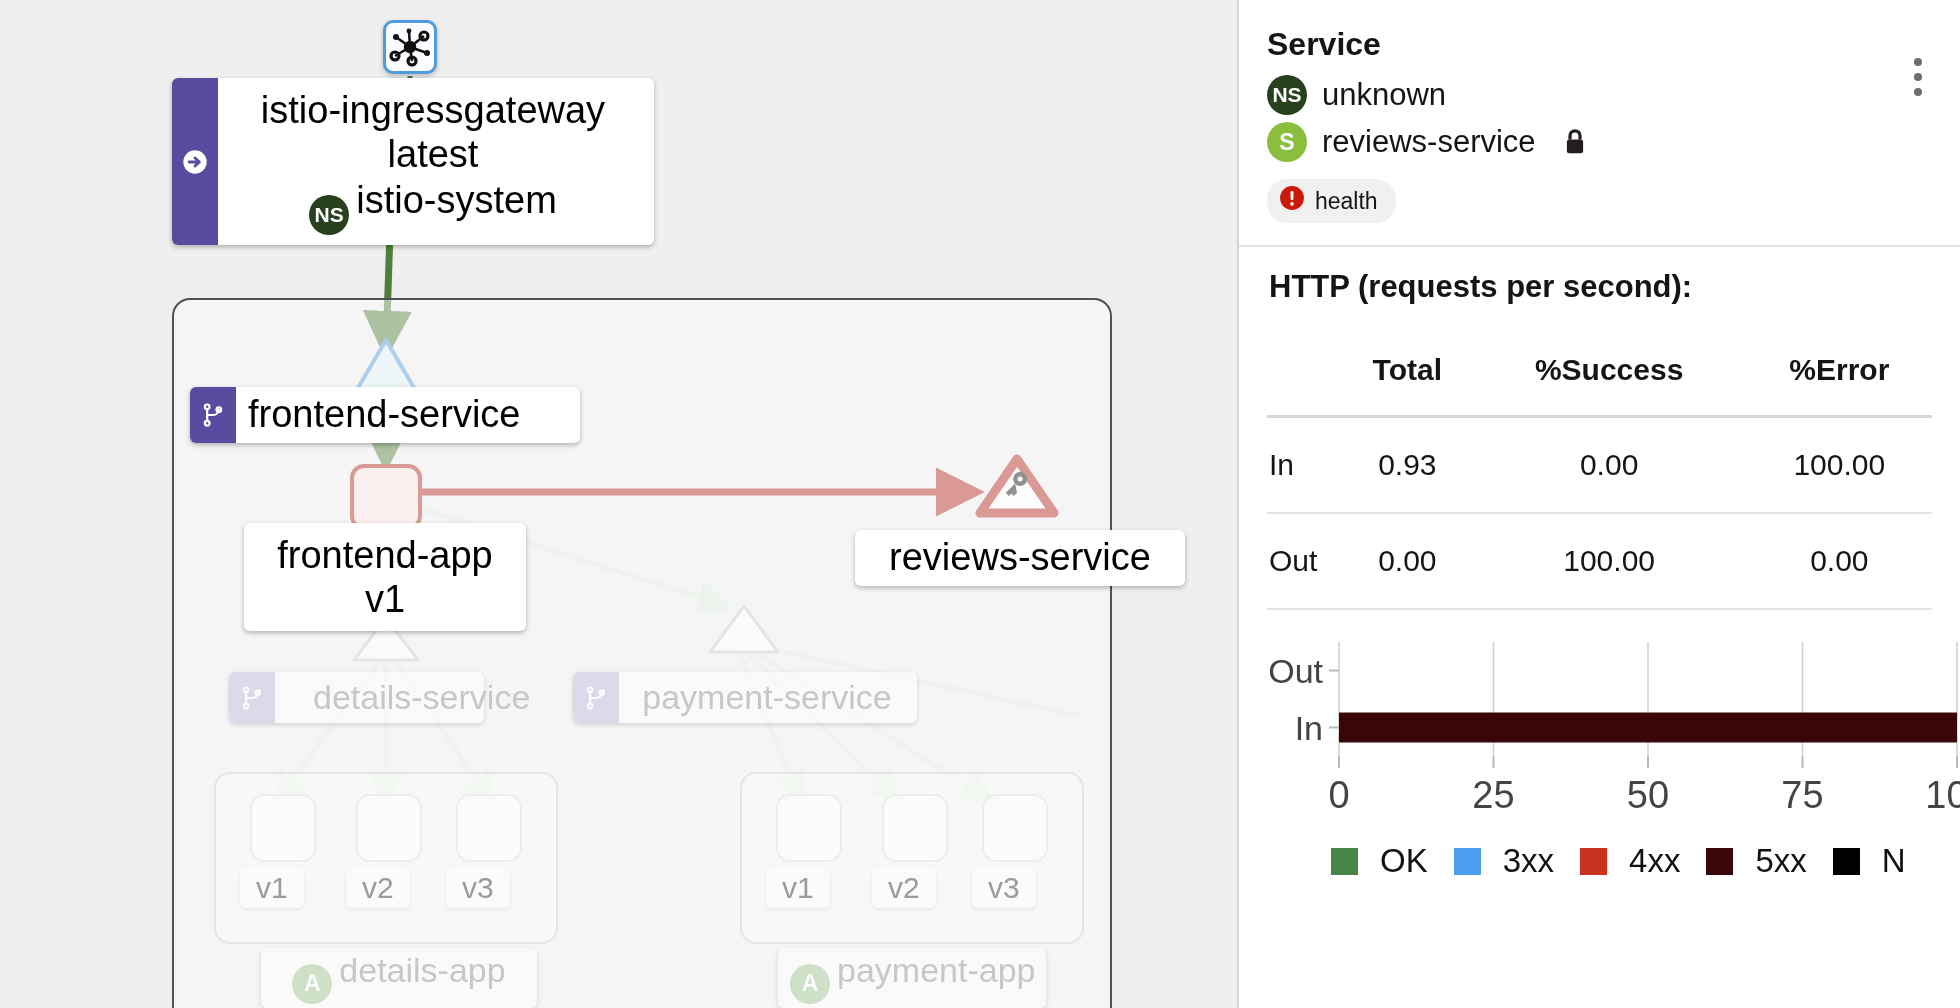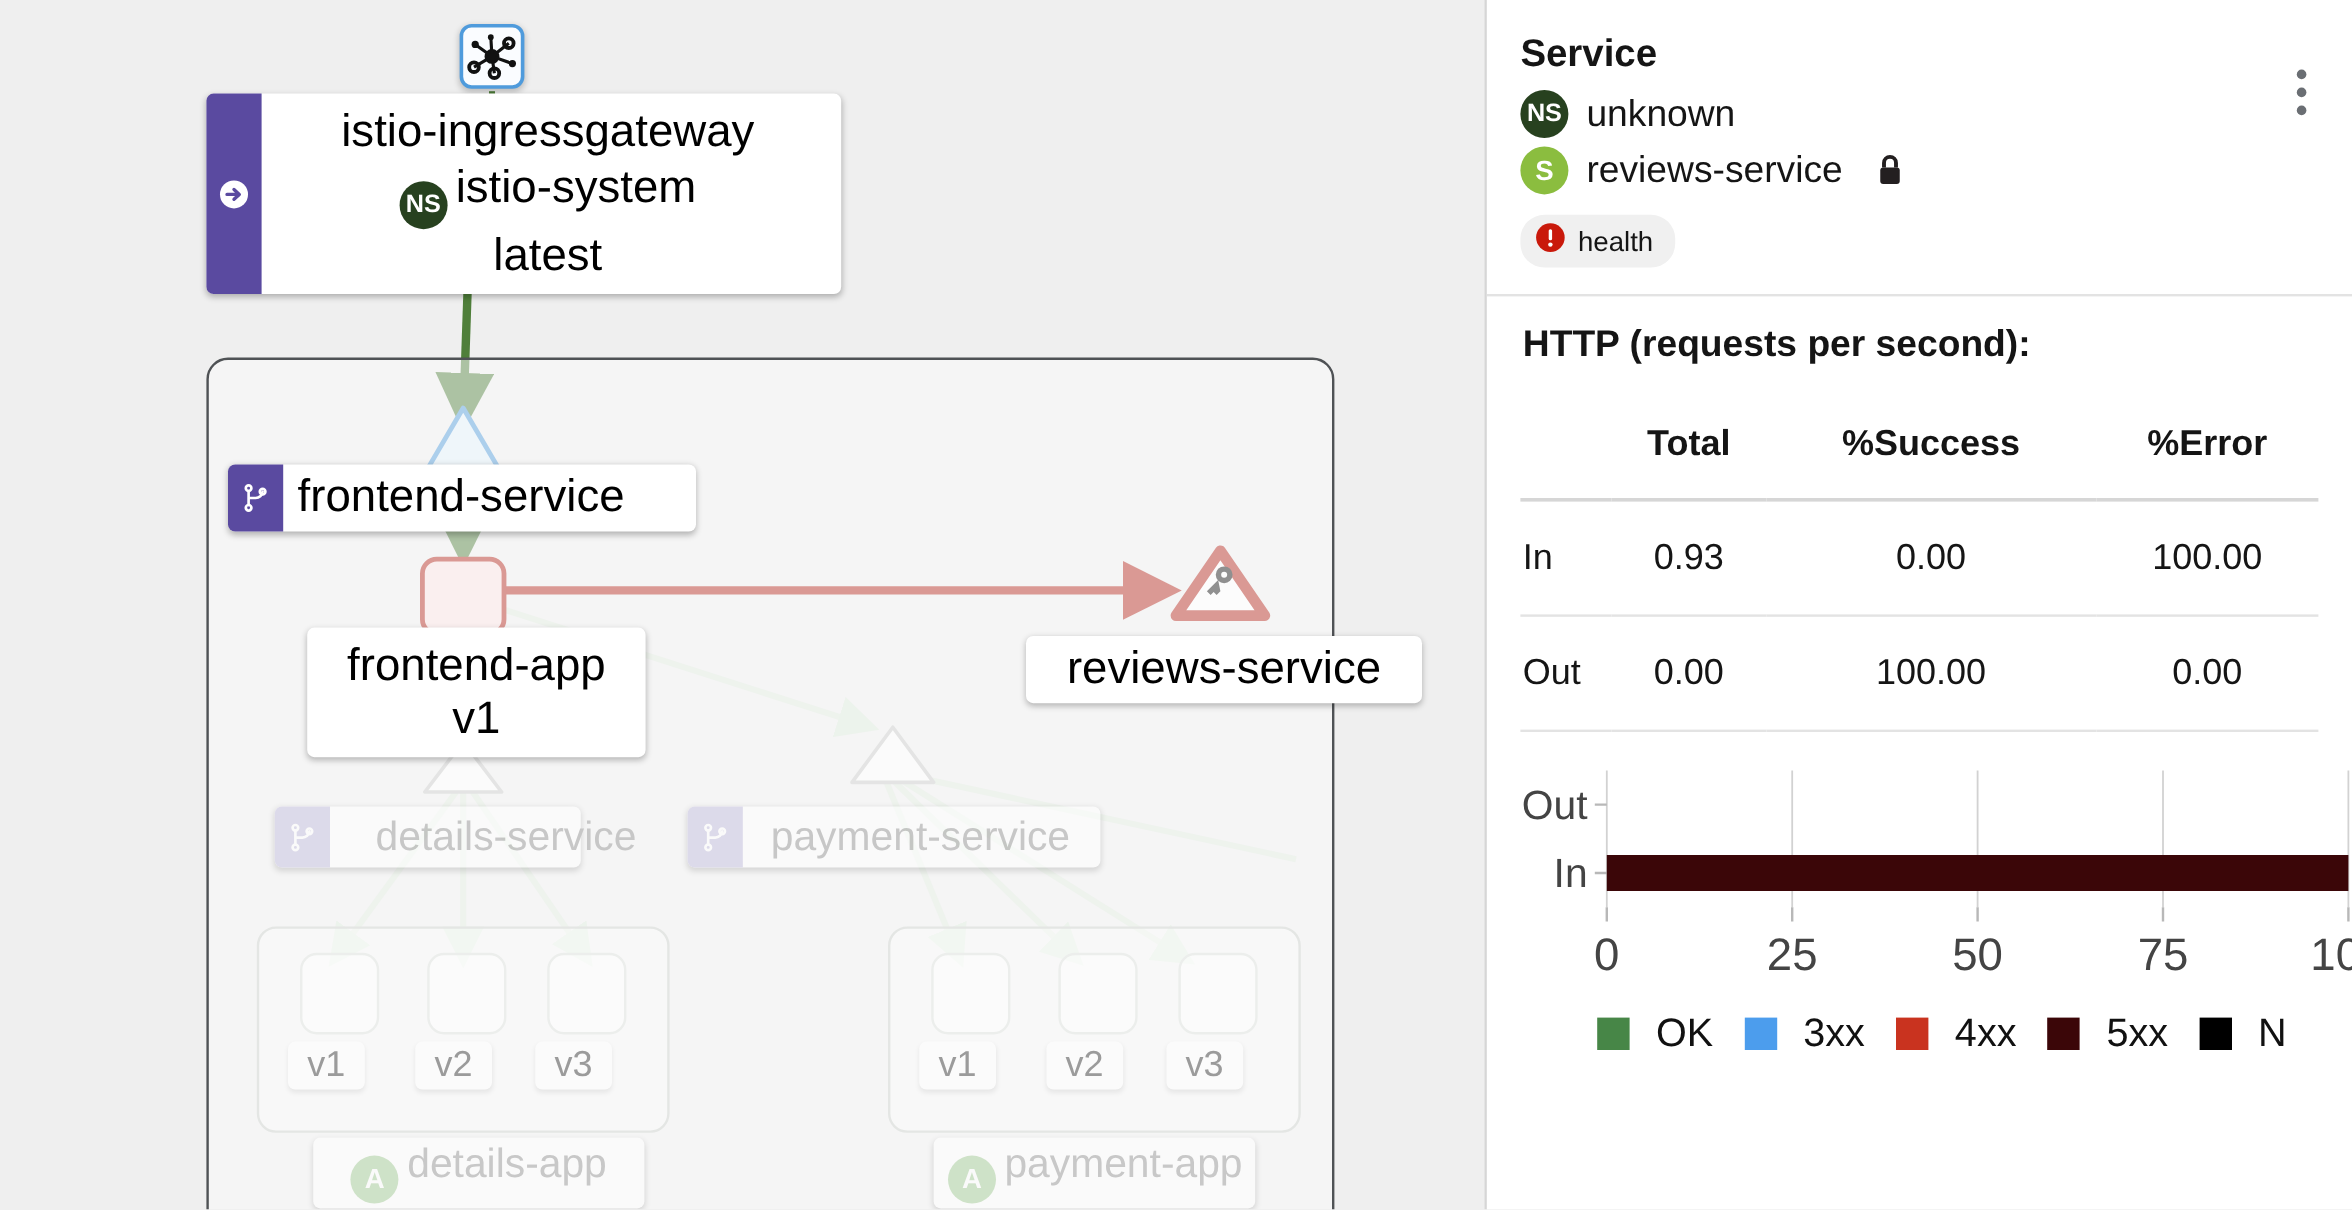--- a/index.html
+++ b/index.html
@@ -211,47 +211,47 @@
         <circle cx="5" cy="7" r="1.5" fill="#111"></circle>
         <circle cx="19" cy="6.5" r="2" fill="none" stroke="#111" stroke-width="1.6"></circle>
         <circle cx="4.5" cy="16.5" r="2" fill="none" stroke="#111" stroke-width="1.6"></circle>
         <circle cx="13" cy="19" r="2" fill="none" stroke="#111" stroke-width="1.6"></circle>
         <circle cx="20.5" cy="15" r="1.5" fill="#111"></circle>
         <circle cx="11.5" cy="4" r="1.2" fill="#111"></circle>
         <path d="M12 12 L5 7 M12 12 L19 6.5 M12 12 L4.5 16.5 M12 12 L13 19 M12 12 L20.5 15 M12 12 L11.5 4" stroke="#111" stroke-width="1.3" fill="none"></path>
       </svg>
     </div>
 
-    <div class="node-label multi" style="left:172px; top:78px; width:529px; padding-left:60px;">
+    <div class="node-label multi" style="left:172px; top:78px; width:482px; padding-left:60px;">
       <div class="gutter">
         <svg viewBox="0 0 24 24">
           <circle cx="12" cy="12" r="10" fill="#fff"></circle>
           <path d="M7 12 h8 M12 8.5 L15.8 12 L12 15.5" stroke="#5a4aa0" stroke-width="2.4" fill="none" stroke-linecap="round" stroke-linejoin="round"></path>
         </svg>
       </div>
       <div style="font-size:38px;">istio-ingressgateway</div>
+      <div style="font-size:38px;">latest</div>
       <div style="font-size:38px; margin-top:2px;"><span class="badge ns">NS</span><span>istio-system</span></div>
-      <div style="font-size:38px;">latest</div>
     </div>
 
     <div class="group-box" style="left:172px; top:298px; width:940px; height:740px;"></div>
 
     <div class="node-label" style="left:190px; top:387px; width:390px; padding-left:58px; text-align:left;">
       <div class="gutter">
         <svg viewBox="0 0 24 24" fill="none" stroke="#fff" stroke-width="1.9" stroke-linecap="round">
           <circle cx="7" cy="5" r="2"></circle>
             <circle cx="7" cy="19" r="2"></circle>
             <circle cx="17" cy="7.5" r="2"></circle>
           <path d="M7 7 v10 M7 12 h5 a5 5 0 0 0 5 -4.5"></path>
         </svg>
       </div>
       <span style="font-size:38px;">frontend-service</span>
     </div>
 
-    <div class="node-label multi" style="left:244px; top:523px; width:282px;margin-left:12px;">
+    <div class="node-label multi" style="left:244px; top:523px; width:282px;">
       <div style="font-size:38px;">frontend-app</div>
       <div style="font-size:38px;">v1</div>
     </div>
 
     <div class="node-label" style="left:855px; top:530px; width:330px; text-align:center;">
       <span style="font-size:38px;">reviews-service</span>
     </div>
 
     <div class="node-label faded-box" style="left:229px; top:672px; width:255px; padding-left:84px; text-align:left;">
       <div class="gutter faded">

